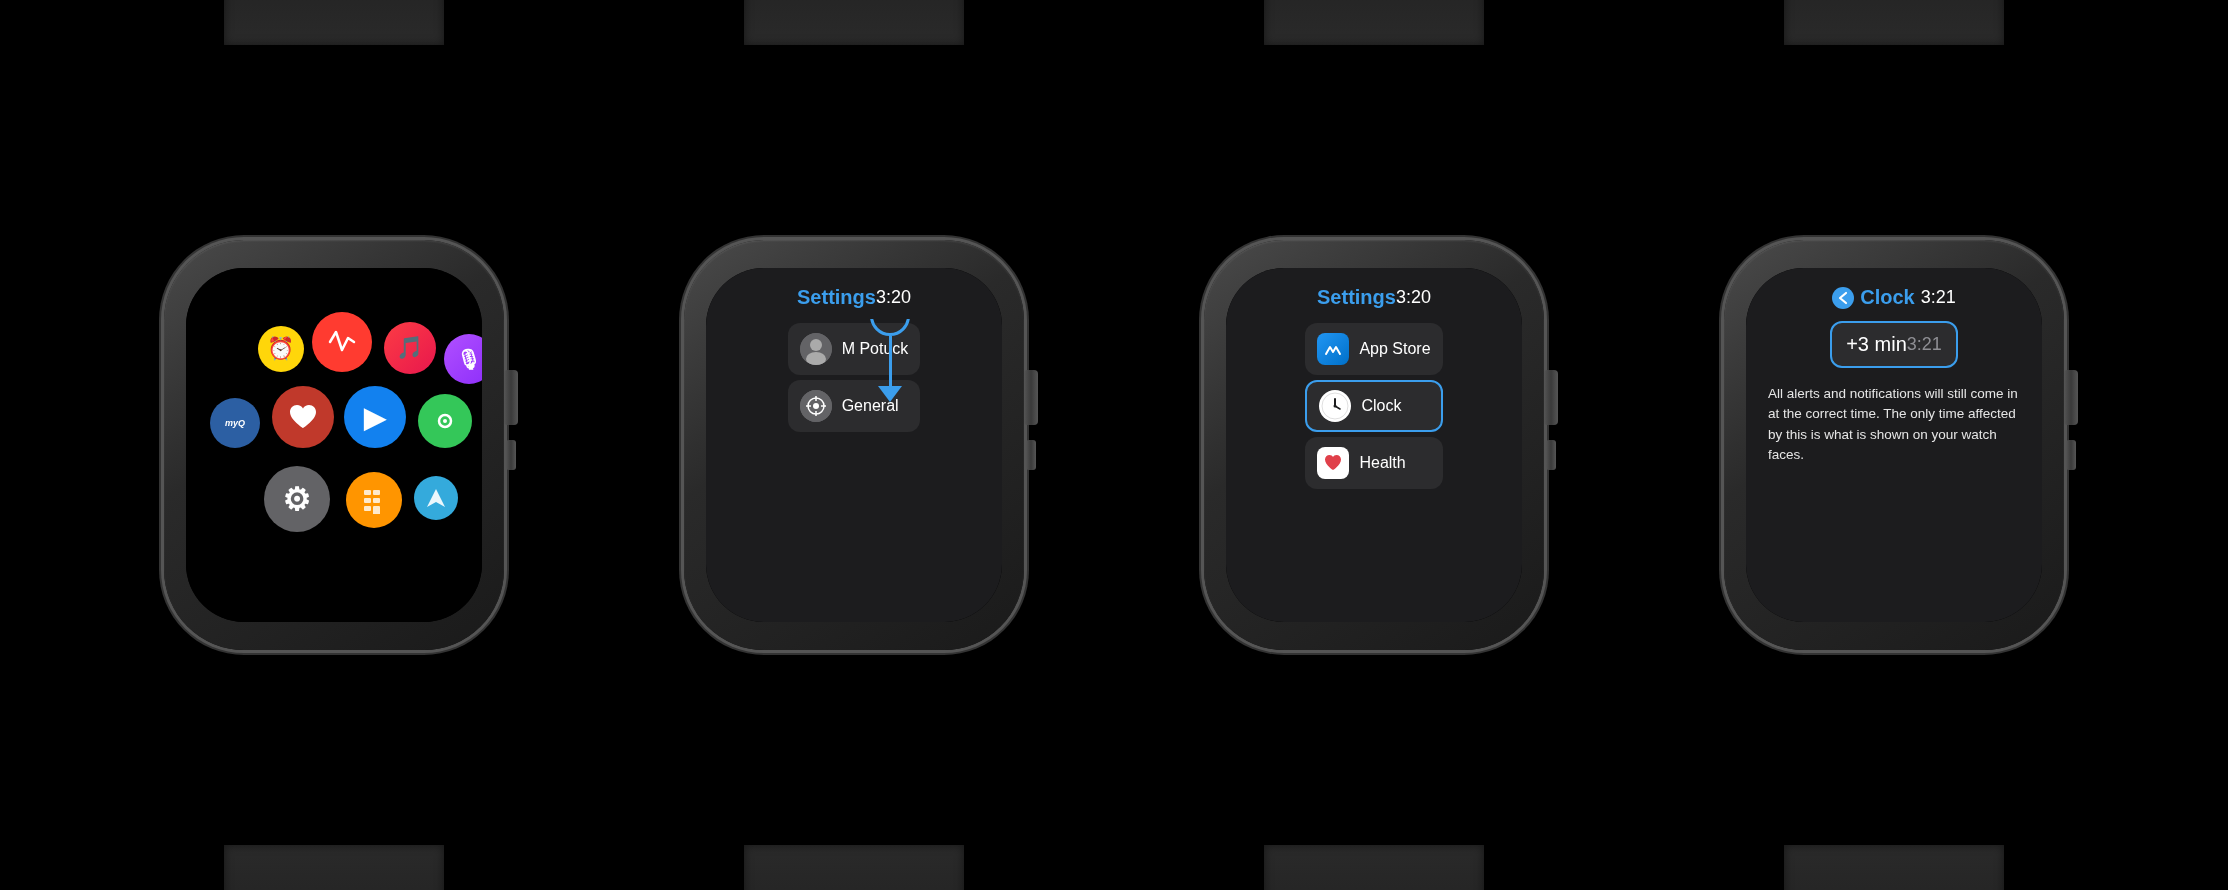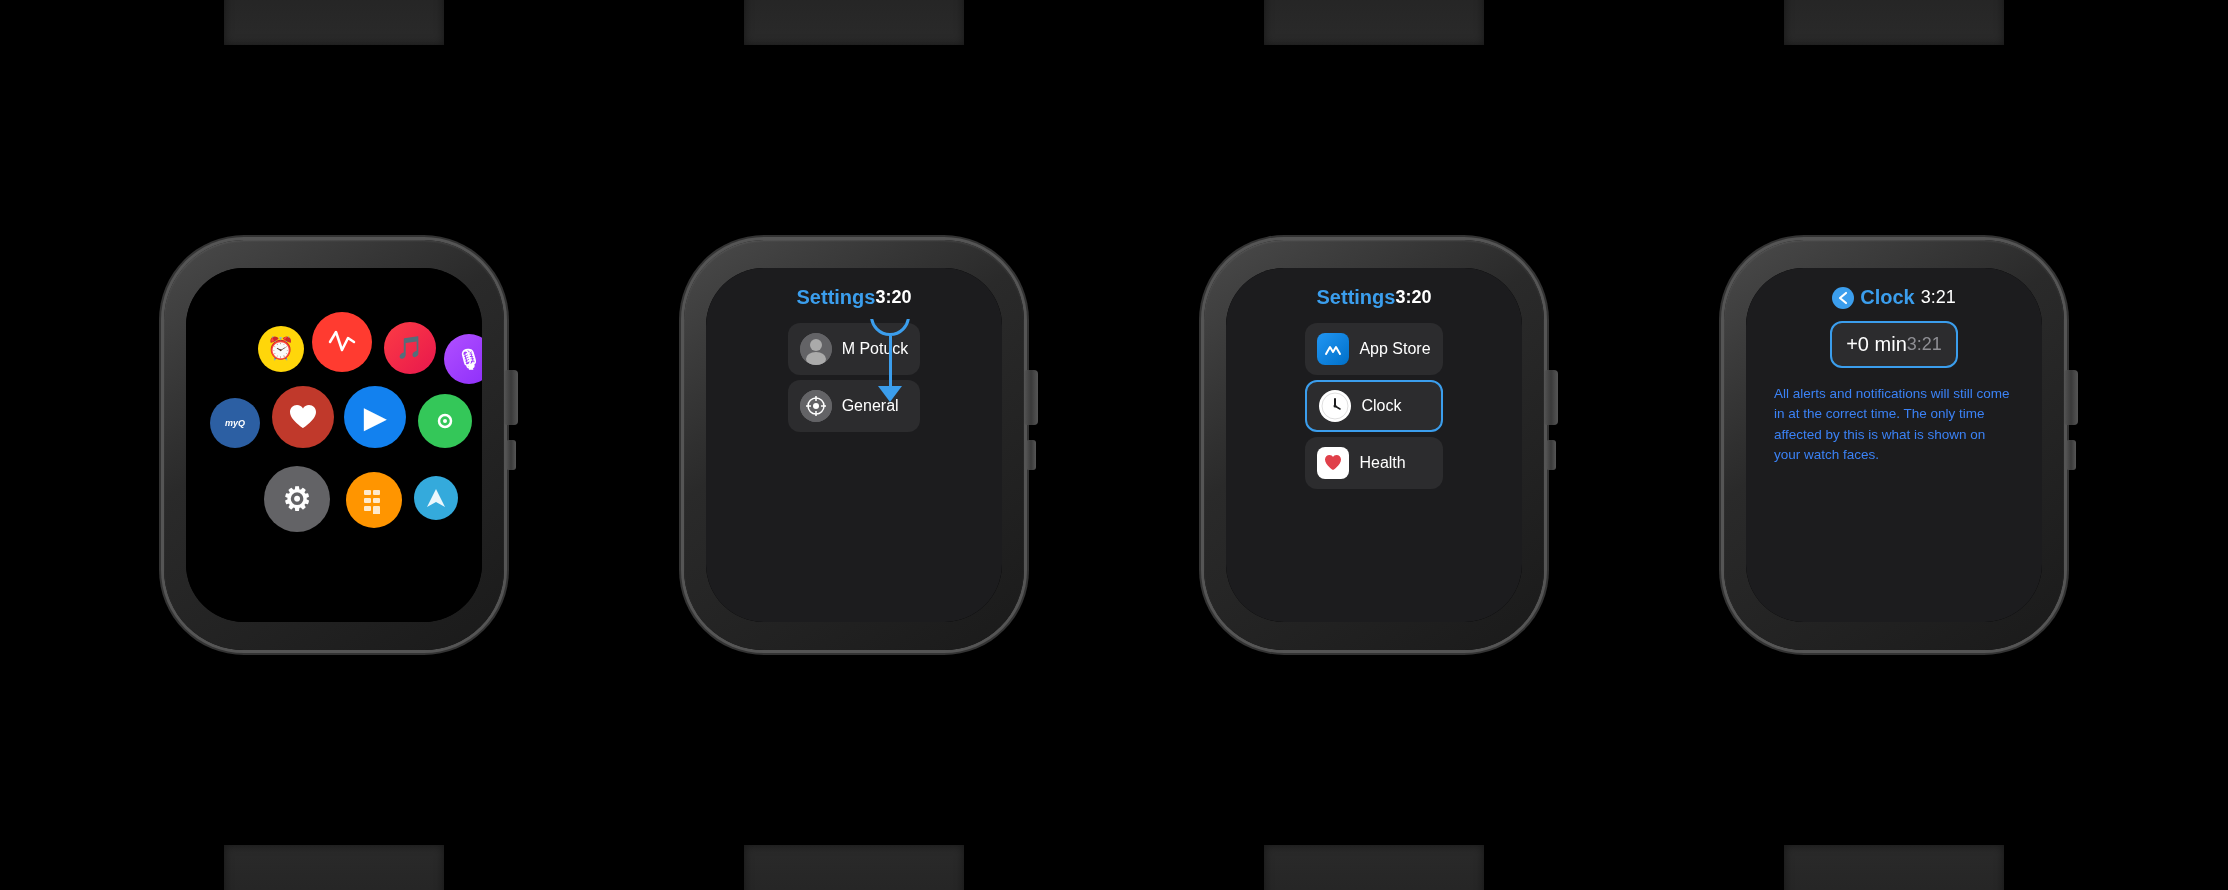--- a/index.html
+++ b/index.html
@@ -153,21 +153,21 @@
 
     .settings-title {
       color: #3b9eed;
       font-size: 20px;
       font-weight: 600;
     }
 
     .settings-time {
       color: white;
       font-size: 18px;
-      font-weight: 700;
+      font-weight: 400;
     }
 
     .settings-list {
       flex: 1;
       overflow: hidden;
       padding: 4px 8px;
       display: flex;
       flex-direction: column;
       gap: 5px;
     }
@@ -262,22 +262,22 @@
       font-size: 20px;
       font-weight: 400;
     }
 
     .clock-time-value {
       color: #8e8e93;
       font-size: 18px;
     }
 
     .clock-description {
-      padding: 12px 28px;
-      color: #3b82f6;
+      padding: 12px 22px;
+      color: #e5e5e5;
       font-size: 13.5px;
       line-height: 1.5;
     }
 
     
     .icon-person {
       background: #636366;
       border-radius: 50%;
       overflow: hidden;
     }
@@ -481,21 +481,21 @@
           <div class="back-arrow">
             <svg width="10" height="14" viewBox="0 0 10 14">
                 <polyline points="8,2 2,7 8,12" stroke="white" stroke-width="2.2" fill="none" stroke-linecap="round" stroke-linejoin="round"></polyline>
               </svg>
           </div>
           <span class="clock-title">Clock</span>
           <span class="clock-time">3:21</span>
         </div>
 
         <div class="clock-time-item">
-          <span class="clock-time-label">+0 min</span>
+          <span class="clock-time-label">+3 min</span>
           <span class="clock-time-value">3:21</span>
         </div>
 
         <div class="clock-description">All alerts and notifications will still come in at the correct time. The only time affected by this is what is shown on your watch faces.</div>
       </div>
     </div>
   </div>
   <div class="watch-band-bottom"></div>
 </div>
 

